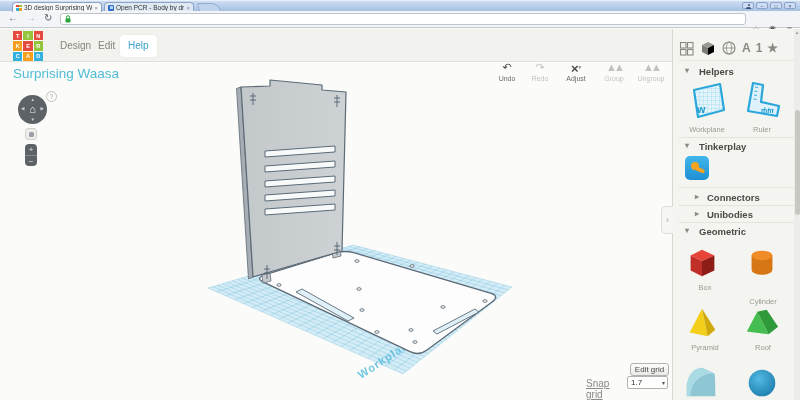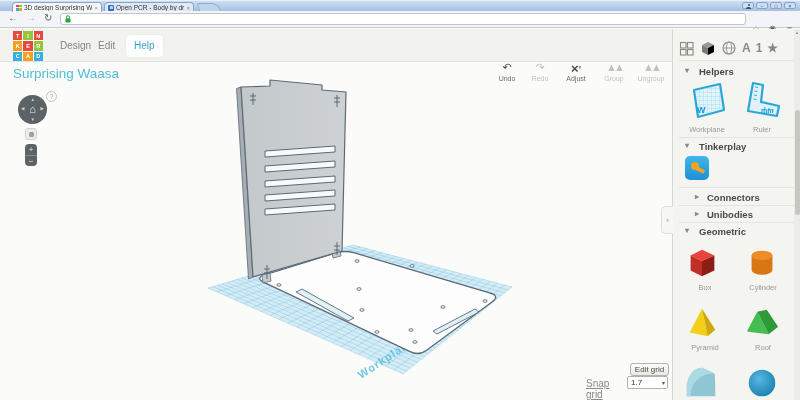--- a/index.html
+++ b/index.html
@@ -41,21 +41,21 @@
   .lock { width:6px; height:8px; }
   .actionicon { position:absolute; top:13px; font-size:9px; color:#9a9a9a; }
 
   
   #app-header { position:absolute; left:0; top:29px; width:672px; height:33px; background:#f2f2ee; border-bottom:1px solid #e3e1da;padding-left:39px; }
   #logo { position:absolute; left:13px; top:2px; width:30px; height:30px; display:grid;
     grid-template-columns:repeat(3,1fr); grid-template-rows:repeat(3,1fr); gap:1px; background:#fff; }
   #logo span { display:flex; align-items:center; justify-content:center; color:#fff; font-size:5.5px; font-weight:bold; }
   .lg-red{background:#e64a3e}.lg-green{background:#95c43d}.lg-orange{background:#f5a01f}.lg-blue{background:#35b1e0}
   .menu-item { position:absolute; top:6px; height:22px; line-height:22px; font-size:10px; color:#85857f; padding:0 8px; }
-  .menu-item.active { background:#fff; border-radius:4px; color:#3aa0cc; box-shadow:0 0 2px rgba(0,0,0,0.08);margin-left:6px; }
+  .menu-item.active { background:#fff; border-radius:4px; color:#3aa0cc; box-shadow:0 0 2px rgba(0,0,0,0.08); }
   #design-title { position:absolute; left:13px; top:66px; font-size:13.5px; color:#4fbcd4; z-index:5; }
 
   
   #edit-toolbar { position:absolute; left:490px; top:31px; height:28px; display:flex; z-index:5; }
   .tool { display:flex; flex-direction:column; align-items:center; justify-content:flex-start; }
   .tool .t-icon { height:15px; font-size:11px; line-height:15px; color:#4a4a4a; }
   .tool .t-label { font-size:7px; color:#6a6a66; }
   .tool.disabled .t-icon, .tool.disabled .t-label { color:#c2c2bf; }
   .tri2 { font-size:8px; letter-spacing:-3px; }
   .adjust-x { font-weight:bold; font-size:13px; }
@@ -419,21 +419,21 @@
   <svg class="icon-abs" style="left:10px; top:215px" width="38" height="38" viewBox="0 0 40 40">
     <polygon points="8,12 20,6 33,12 20,18" fill="#e8453a"></polygon>
     <polygon points="8,12 20,18 20,34 8,28" fill="#c03028"></polygon>
     <polygon points="33,12 20,18 20,34 33,28" fill="#8f1d17"></polygon>
   </svg>
   <svg class="icon-abs" style="left:70px; top:216px" width="38" height="36" viewBox="0 0 40 38">
     <path d="M9 11 V26 A11 5.5 0 0 0 31 26 V11 Z" fill="#d67614"></path>
     <ellipse cx="20" cy="11" rx="11" ry="5" fill="#f08c28"></ellipse>
   </svg>
   <div class="tile-label" style="left:8px; top:254px; width:48px">Box</div>
-  <div class="tile-label" style="left:64px; top:254px; width:52px">Cylinder</div>
+  <div class="tile-label" style="left:64px; top:268px; width:52px">Cylinder</div>
 
   <svg class="icon-abs" style="left:10px; top:274px" width="38" height="40" viewBox="0 0 40 40">
     <polygon points="20,5 7,30 26,34" fill="#f3cf1c"></polygon>
     <polygon points="20,5 26,34 34,27" fill="#cfa90e"></polygon>
   </svg>
   <svg class="icon-abs" style="left:70px; top:276px" width="38" height="36" viewBox="0 0 40 38">
     <polygon points="15,7 4,28 27,31" fill="#46bd50"></polygon>
     <polygon points="15,7 27,31 37,23 25,5" fill="#2e9a3a"></polygon>
   </svg>
   <div class="tile-label" style="left:8px; top:314px; width:48px">Pyramid</div>

